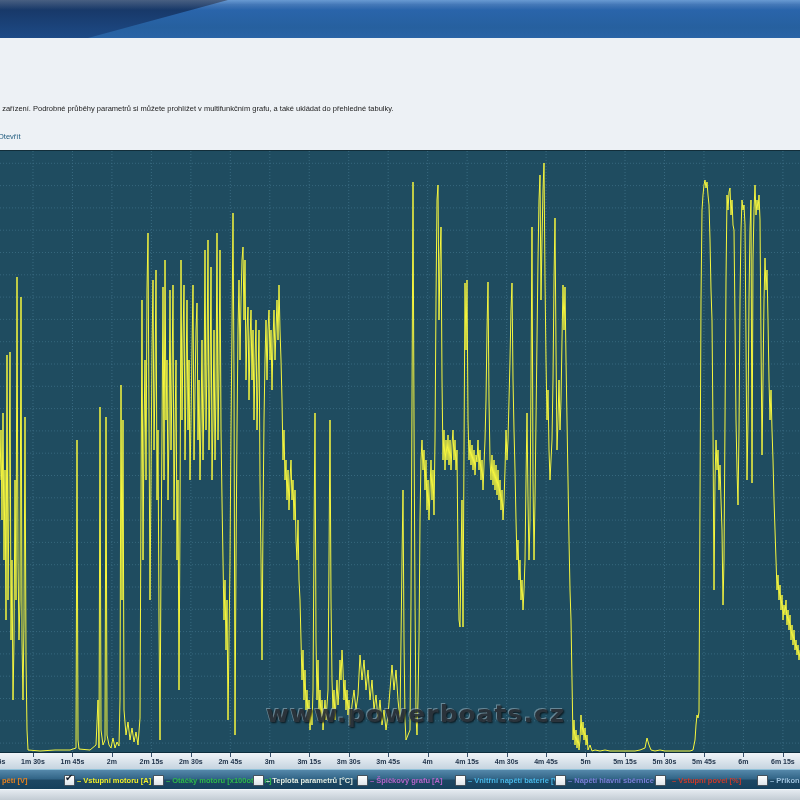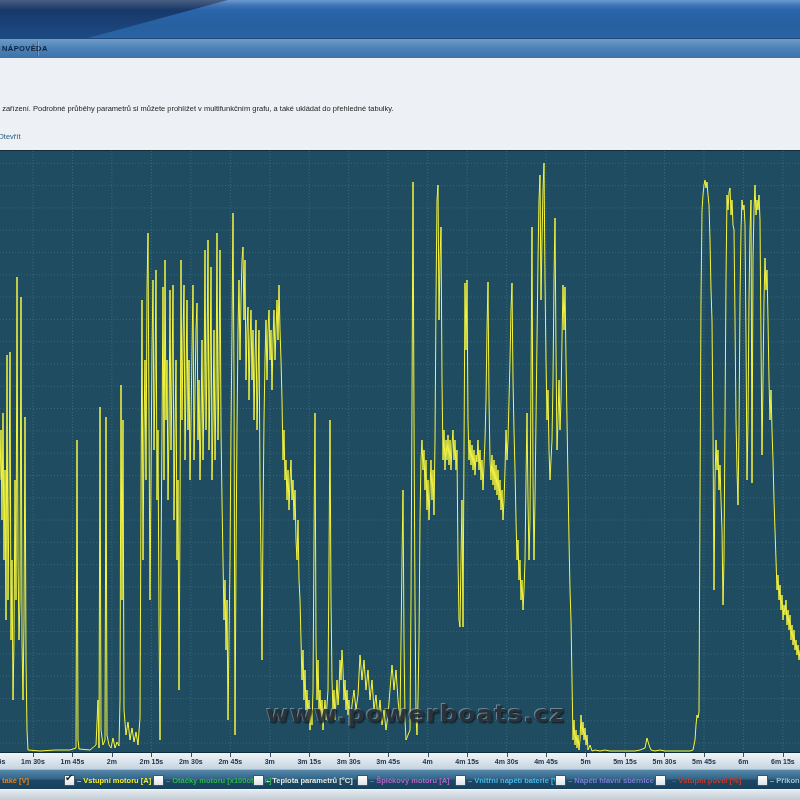--- a/index.html
+++ b/index.html
@@ -69,24 +69,20 @@
 </head>
 <body>
 
 <div class="screen">
 
   <div class="titlebar">
     <div class="sheen"></div>
     <div class="gloss"></div>
   </div>
 
-  <div class="menubar">
-    <div class="menu-item">NÁPOVĚDA</div>
-    <div class="menu-sep"></div>
-  </div>
 
   <div class="toolbar"></div>
 
   <div class="content">
     <div class="intro">í zařízení. Podrobné průběhy parametrů si můžete prohlížet v multifunkčním grafu, a také ukládat do přehledné tabulky.</div>
     <div class="open-link">Otevřít</div>
   </div>
 
   <div class="chart">
     <svg id="chart-svg" width="800" height="602">
@@ -181,39 +177,39 @@
       <div class="tickmark" style="left: 703.96px;"></div>
       <div class="ticklabel" style="left: 703.96px;">5m 45s</div>
       <div class="tickmark" style="left: 743.43px;"></div>
       <div class="ticklabel" style="left: 743.43px;">6m</div>
       <div class="tickmark" style="left: 782.9px;"></div>
       <div class="ticklabel" style="left: 782.9px;">6m 15s</div>
     </div>
 
   <div class="legend" id="legend">
       <div class="legend-item">
-        <div class="legend-label" style="left: 2px; color: rgb(232, 130, 30);">také [V]</div>
+        <div class="legend-label" style="left: 2px; color: rgb(232, 130, 30);">pětí [V]</div>
       </div>
       <div class="legend-item">
         <div class="cbx" style="left: 64px;">
           <span class="mark">✔</span>
         </div>
         <div class="legend-label" style="left: 77px; color: rgb(242, 239, 42);">– Vstupní motoru [A]</div>
       </div>
       <div class="legend-item">
         <div class="cbx" style="left: 153px;"></div>
         <div class="legend-label" style="left: 166px; color: rgb(46, 184, 74);">– Otáčky motoru [x100ot/min]</div>
       </div>
       <div class="legend-item">
         <div class="cbx" style="left: 253px;"></div>
         <div class="legend-label" style="left: 266px; color: rgb(226, 236, 226);">– Teplota parametrů [°C]</div>
       </div>
       <div class="legend-item">
         <div class="cbx" style="left: 357px;"></div>
-        <div class="legend-label" style="left: 370px; color: rgb(180, 100, 200);">– Špičkový motoru [A]</div>
+        <div class="legend-label" style="left: 370px; color: rgb(180, 100, 200);">– Špičkový grafu [A]</div>
       </div>
       <div class="legend-item">
         <div class="cbx" style="left: 455px;"></div>
         <div class="legend-label" style="left: 468px; color: rgb(73, 184, 232);">– Vnitřní napětí baterie [V]</div>
       </div>
       <div class="legend-item">
         <div class="cbx" style="left: 555px;"></div>
         <div class="legend-label" style="left: 568px; color: rgb(123, 127, 216);">– Napětí hlavní sběrnice [V]</div>
       </div>
       <div class="legend-item">

